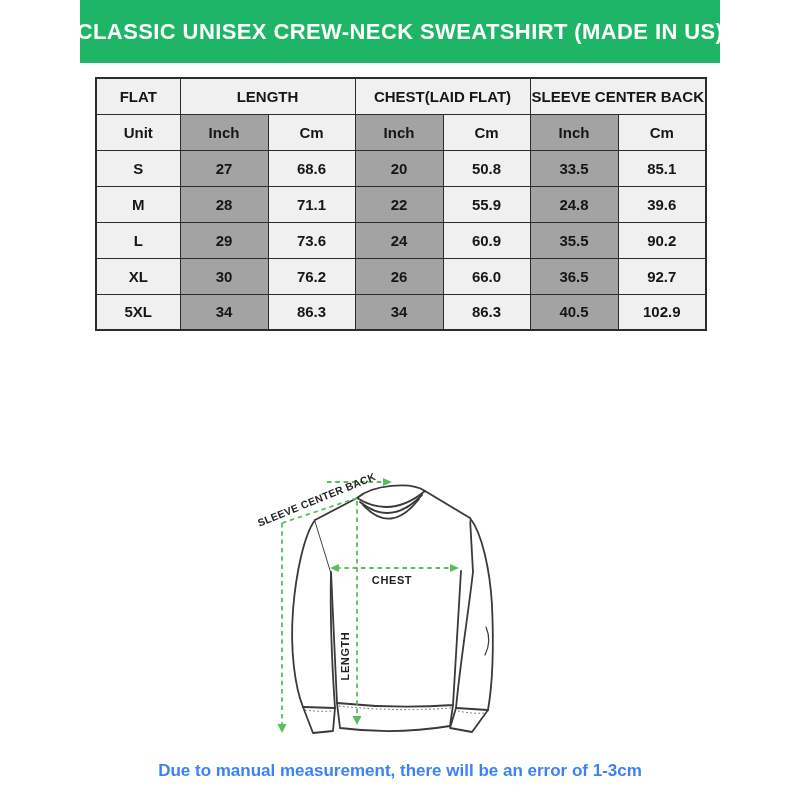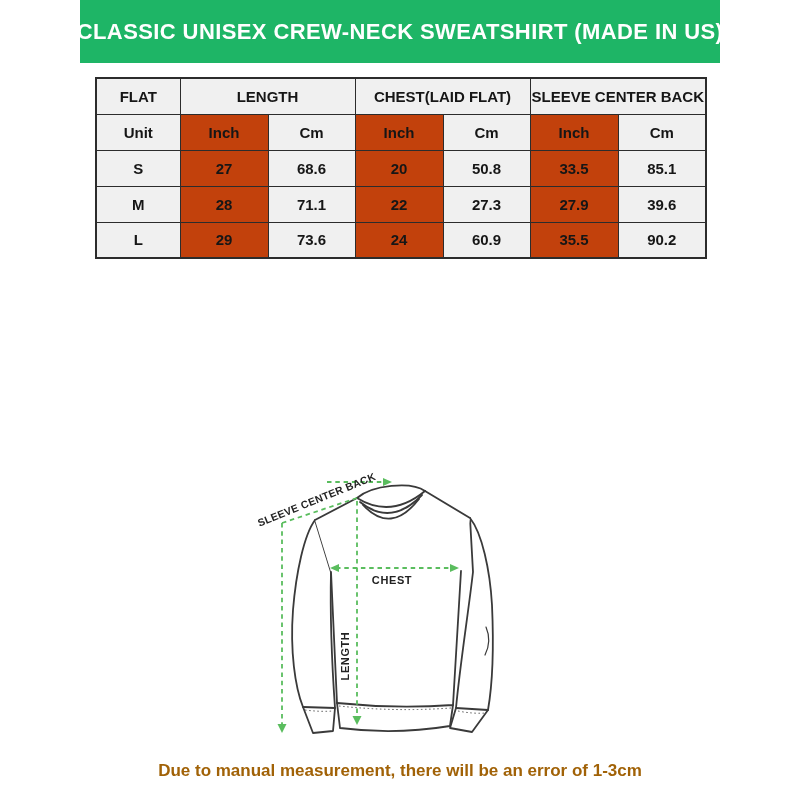--- a/index.html
+++ b/index.html
@@ -25,30 +25,30 @@
     border-collapse:collapse;table-layout:fixed;
     border:2px solid #2c2c2c;
   }
   table.size-table th,table.size-table td{
     border:1.5px solid #2c2c2c;
     height:36px;box-sizing:border-box;
     text-align:center;vertical-align:middle;
     font-size:15px;font-weight:700;color:#161616;padding:0;
   }
   .g{background:#f0f0f0;}
-  .w{background:#c2410c;}
+  .w{background:#a3a3a3;}
 
   
   svg.diagram{position:absolute;left:240px;top:455px;}
   svg.diagram text{font-family:"Liberation Sans",sans-serif;}
 
   
   .note{
     position:absolute;left:0;top:761px;width:800px;text-align:center;
-    color:#a16207;font-weight:700;font-size:17px;
+    color:#3b82f6;font-weight:700;font-size:17px;
   }
 </style>
 </head>
 <body>
 
 <div class="page">
 
   <div class="title-bar">
     <span>CLASSIC UNISEX CREW-NECK SWEATSHIRT (MADE IN US)</span>
   </div>
@@ -88,32 +88,50 @@
         <td class="w">20</td>
         <td class="g">50.8</td>
         <td class="w">33.5</td>
         <td class="g">85.1</td>
       </tr>
       <tr>
         <th class="g">M</th>
         <td class="w">28</td>
         <td class="g">71.1</td>
         <td class="w">22</td>
-        <td class="g">27.3</td>
-        <td class="w">27.9</td>
+        <td class="g">55.9</td>
+        <td class="w">24.8</td>
         <td class="g">39.6</td>
       </tr>
       <tr>
         <th class="g">L</th>
         <td class="w">29</td>
         <td class="g">73.6</td>
         <td class="w">24</td>
         <td class="g">60.9</td>
         <td class="w">35.5</td>
         <td class="g">90.2</td>
+      </tr>
+      <tr>
+        <th class="g">XL</th>
+        <td class="w">30</td>
+        <td class="g">76.2</td>
+        <td class="w">26</td>
+        <td class="g">66.0</td>
+        <td class="w">36.5</td>
+        <td class="g">92.7</td>
+      </tr>
+      <tr>
+        <th class="g">5XL</th>
+        <td class="w">34</td>
+        <td class="g">86.3</td>
+        <td class="w">34</td>
+        <td class="g">86.3</td>
+        <td class="w">40.5</td>
+        <td class="g">102.9</td>
       </tr>
     </tbody>
   </table>
 
   <svg class="diagram" width="320" height="310" viewBox="0 0 320 310">
 
     <g fill="#ffffff" stroke="#3a3a3a" stroke-width="1.8" stroke-linecap="round" stroke-linejoin="round">
 
       <path d="M75,65 C64,80 56,118 53,155 C50,196 55,232 63,252 L73,278 L93,276 L95,253 C92,210 90,160 91,117 Z"></path>
 

